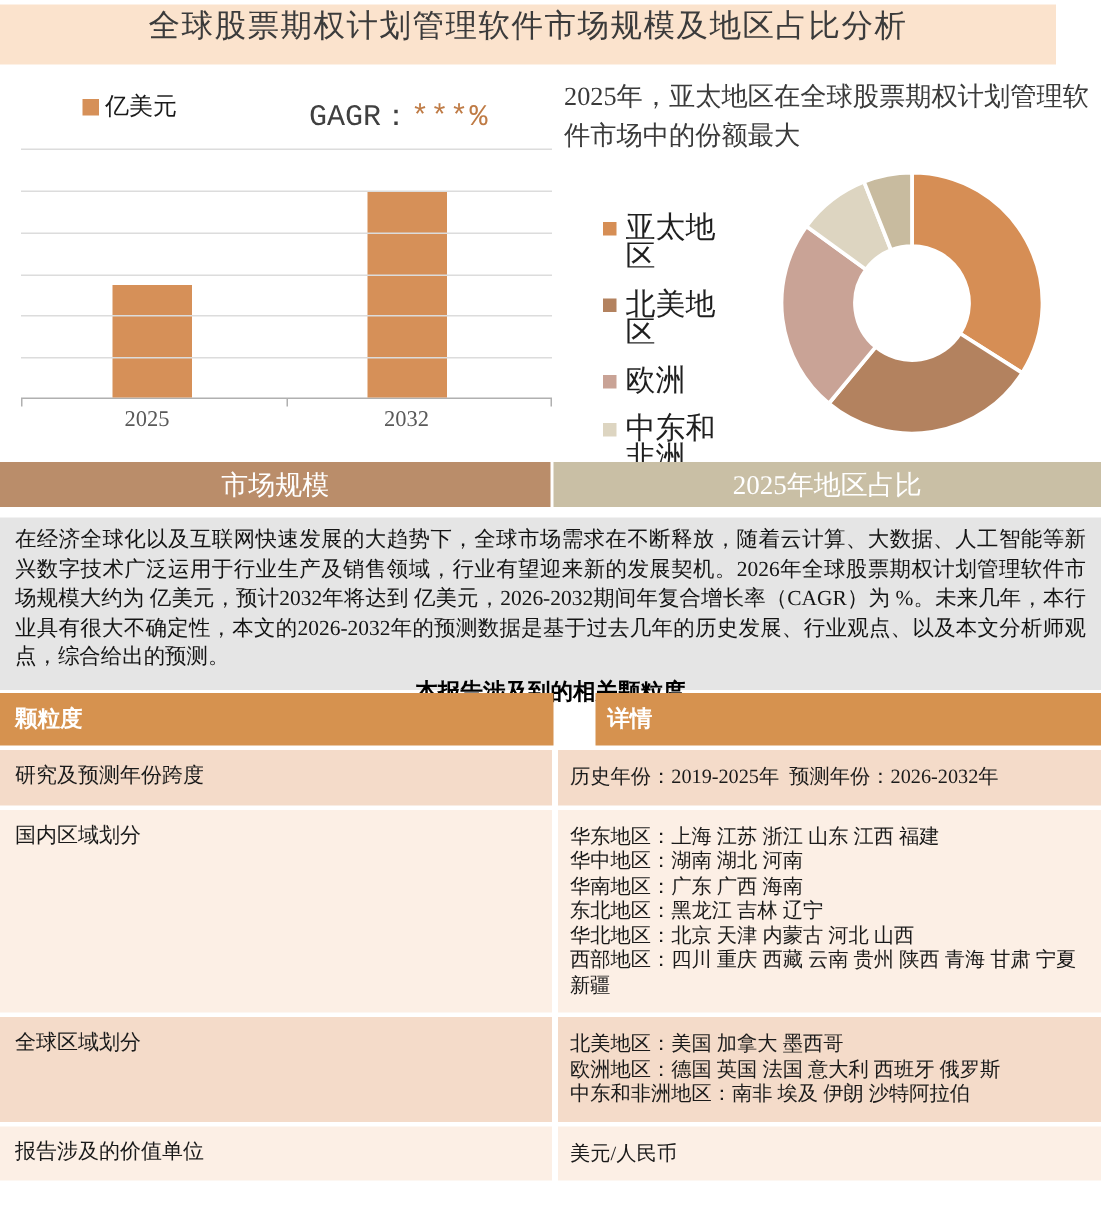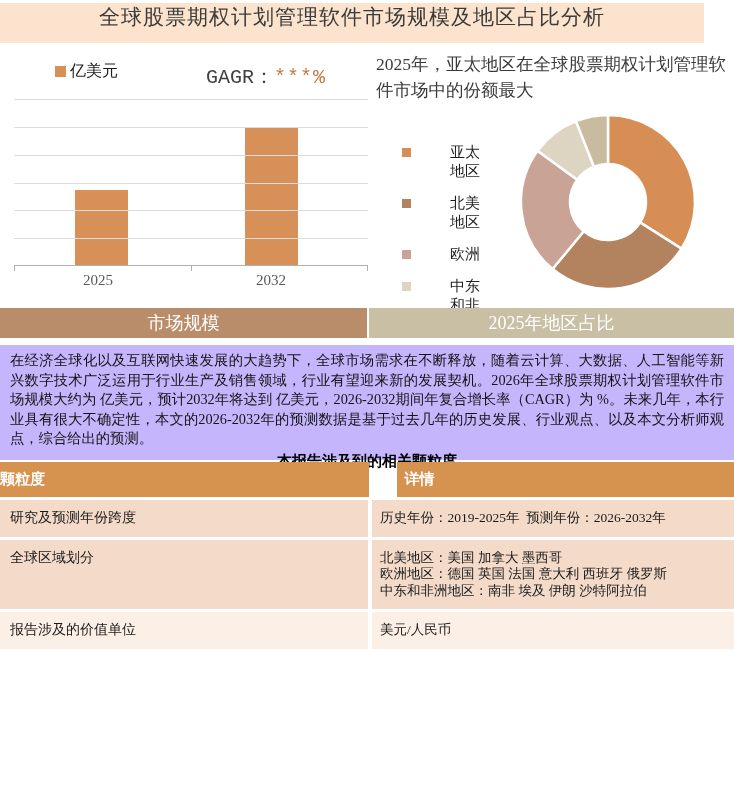--- a/index.html
+++ b/index.html
@@ -28,37 +28,37 @@
   .bar{position:absolute;bottom:1px;width:53px;background:#d69058;}
   .bar-1{left:61px;}
   .bar-2{left:231px;}
   .x-label{position:absolute;top:229px;width:100px;text-align:center;font-size:15px;color:#595959;}
   .x-label-1{left:48px;}
   .x-label-2{left:221px;}
   
   .donut-panel{position:absolute;left:370px;top:0;width:364px;height:265px;}
   .donut-title{position:absolute;left:6px;top:8px;width:352px;font-size:17.5px;line-height:26px;color:#3b3b3b;}
   .donut-legend{position:absolute;left:32px;top:100px;width:92px;}
-  .legend-item{display:flex;align-items:flex-start;margin-bottom:13px;font-size:15px;line-height:19px;color:#1f1f1f;gap:33px;}
+  .legend-item{display:flex;align-items:flex-start;margin-bottom:13px;font-size:20px;line-height:19px;color:#1f1f1f;}
   .legend-item .sw{flex:0 0 9px;width:9px;height:9px;margin:5px 6px 0 0;}
   .donut-svg{position:absolute;left:142px;top:63px;width:192px;height:192px;}
   
   .tabs{position:absolute;top:308px;left:0;width:734px;height:30px;display:flex;background:#ffffff;}
   .tab{height:30px;line-height:30px;text-align:center;color:#ffffff;font-size:18px;cursor:pointer;}
   .tab-left{width:367px;background:#ba8d6a;margin-right:2px;}
   .tab-right{width:365px;background:#c9bfa5;}
   
   .summary{position:absolute;top:345px;left:0;width:734px;height:115px;background:#fce8d5;box-sizing:border-box;padding:6px 10px 0 10px;}
   .summary-text{margin:0;font-size:14.3px;line-height:19.5px;color:#141414;text-align:justify;}
   .table-title{margin-top:3px;text-align:center;font-family:"DejaVu Sans","Liberation Sans",sans-serif;font-weight:700;font-size:15px;color:#000000;}
   
   .gran-table{position:absolute;top:462px;left:0;width:734px;}
   .t-header{display:flex;height:35px;margin-bottom:3px;}
   .t-header .t-cell{font-family:"DejaVu Sans","Liberation Sans",sans-serif;font-weight:700;color:#ffffff;font-size:15px;line-height:35px;background:#d6924f;}
-  .t-cell-left{width:396px;box-sizing:border-box;}
+  .t-cell-left{width:396px;box-sizing:border-box;padding-left:10px;}
   .t-cell-right{width:362px;box-sizing:border-box;padding-left:8px;margin-left:4px;}
   .t-row{display:flex;margin-bottom:3px;}
   .t-row .cell{box-sizing:border-box;padding:10px 0 10px 10px;font-size:14px;line-height:16.5px;color:#1a1a1a;}
   .t-row .cell-left{width:368px;}
   .t-row .cell-right{width:362px;margin-left:4px;padding-left:8px;font-size:13.5px;}
   .detail-line{white-space:pre-wrap;}
 </style>
 </head>
 <body>
 
@@ -125,35 +125,46 @@
         </svg>
     </div>
 
   </section>
 
   <nav class="tabs">
     <div class="tab tab-left" style="background: rgb(186, 141, 106);">市场规模</div>
     <div class="tab tab-right" style="background: rgb(201, 191, 165);">2025年地区占比</div>
   </nav>
 
-  <section class="summary" style="background: #c4b5fd;">
+  <section class="summary" style="background: #e5e5e5;">
     <p class="summary-text">在经济全球化以及互联网快速发展的大趋势下，全球市场需求在不断释放，随着云计算、大数据、人工智能等新兴数字技术广泛运用于行业生产及销售领域，行业有望迎来新的发展契机。2026年全球股票期权计划管理软件市场规模大约为 亿美元，预计2032年将达到 亿美元，2026-2032期间年复合增长率（CAGR）为 %。未来几年，本行业具有很大不确定性，本文的2026-2032年的预测数据是基于过去几年的历史发展、行业观点、以及本文分析师观点，综合给出的预测。</p>
     <div class="table-title">本报告涉及到的相关颗粒度</div>
   </section>
 
   <section class="gran-table">
     <div class="t-header">
       <div class="t-cell t-cell-left" style="background: rgb(214, 146, 79);">颗粒度</div>
       <div class="t-cell t-cell-right" style="background: rgb(214, 146, 79); margin-left: 28px;">详情</div>
     </div>
     <div id="table-body">
         <div class="t-row">
           <div class="cell cell-left" style="background: rgb(244, 219, 201);">研究及预测年份跨度</div>
           <div class="cell cell-right" style="background: rgb(244, 219, 201);">
             <div class="detail-line">历史年份：2019-2025年  预测年份：2026-2032年</div>
+          </div>
+        </div>
+        <div class="t-row">
+          <div class="cell cell-left" style="background: rgb(252, 239, 229);">国内区域划分</div>
+          <div class="cell cell-right" style="background: rgb(252, 239, 229);">
+            <div class="detail-line">华东地区：上海 江苏 浙江 山东 江西 福建</div>
+            <div class="detail-line">华中地区：湖南 湖北 河南</div>
+            <div class="detail-line">华南地区：广东 广西 海南</div>
+            <div class="detail-line">东北地区：黑龙江 吉林 辽宁</div>
+            <div class="detail-line">华北地区：北京 天津 内蒙古 河北 山西</div>
+            <div class="detail-line">西部地区：四川 重庆 西藏 云南 贵州 陕西 青海 甘肃 宁夏 新疆</div>
           </div>
         </div>
         <div class="t-row">
           <div class="cell cell-left" style="background: rgb(244, 219, 201);">全球区域划分</div>
           <div class="cell cell-right" style="background: rgb(244, 219, 201);">
             <div class="detail-line">北美地区：美国 加拿大 墨西哥</div>
             <div class="detail-line">欧洲地区：德国 英国 法国 意大利 西班牙 俄罗斯</div>
             <div class="detail-line">中东和非洲地区：南非 埃及 伊朗 沙特阿拉伯</div>
           </div>
         </div>

